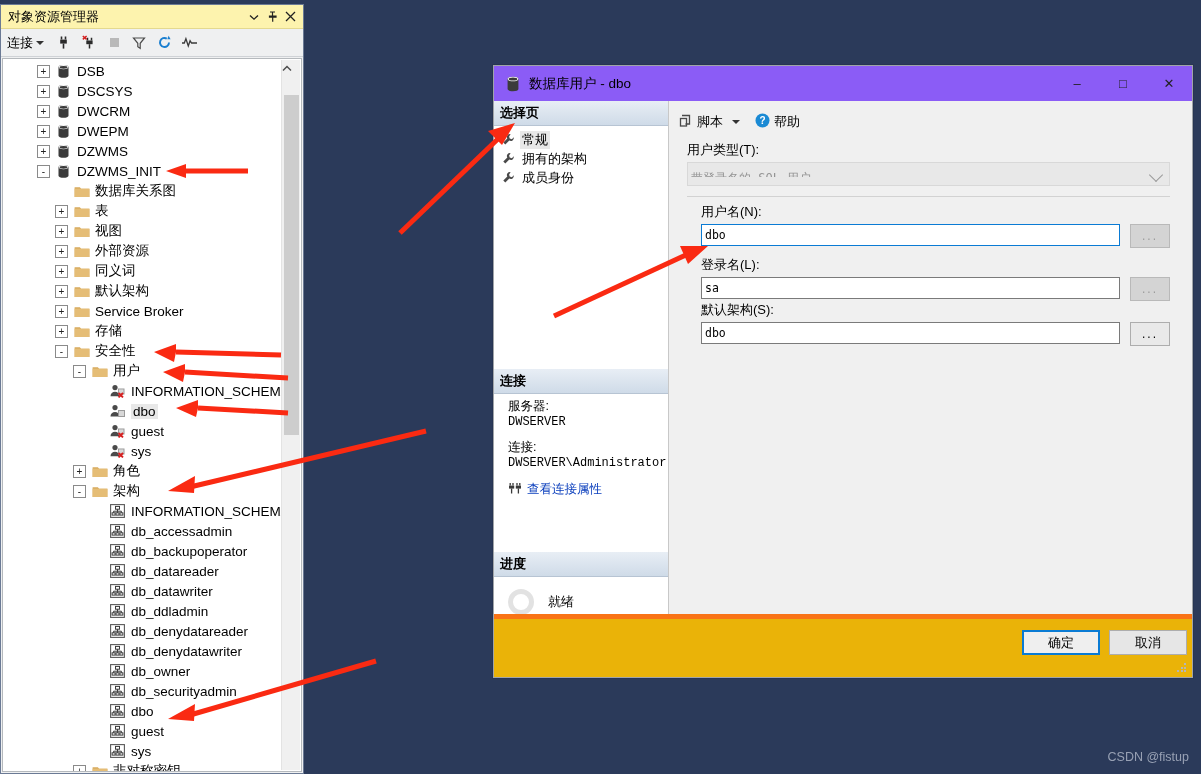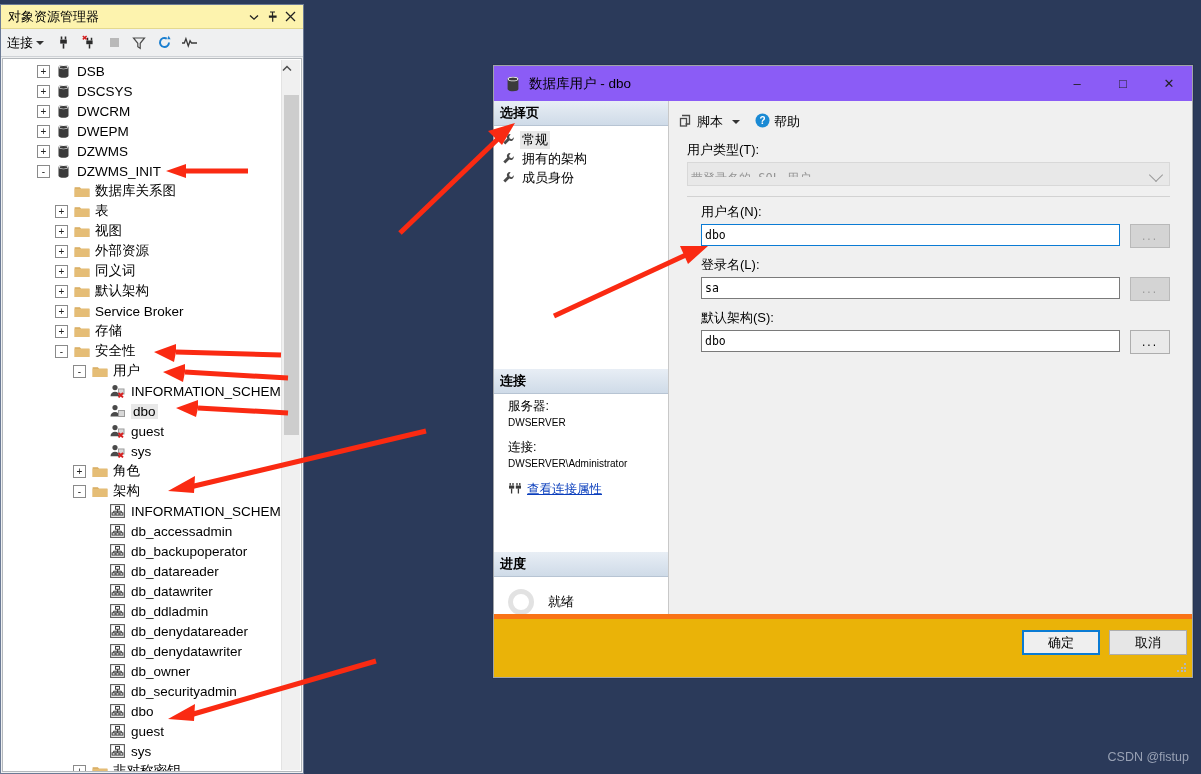--- a/index.html
+++ b/index.html
@@ -60,23 +60,23 @@
 
   #sel-pane{width:175px;background:#fff;border-right:1px solid #c8c8c8;position:relative;box-sizing:border-box;
             display:flex;flex-direction:column;}
   .sec-hd{background:linear-gradient(to bottom,#e8eef5,#cfdbe8);border-bottom:1px solid #b7c4d3;
           font-weight:bold;font-size:13px;padding:3px 6px;color:#000;}
   .sec-body{padding:4px 6px;font-size:13px;}
   .pg{display:flex;align-items:center;height:19px;}
   .pg .wr{width:16px;display:flex;align-items:center;justify-content:center;margin-right:4px;}
   .pg .pl{padding:0 2px;}
   .pg .pl.active{background:#e8e8e8;}
-  .conn-txt{font-family:Liberation Sans, sans-serif;font-size:10px;line-height:15px;}
+  .conn-txt{font-family:Liberation Mono, monospace;font-size:12px;line-height:15px;}
   .conn-lab{font-family:"Liberation Sans",sans-serif;font-size:12.5px;}
-  .link{color:#0b3fbd;text-decoration:underline;font-size:12.5px;}
+  .link{color:#0b3fbd;font-size:12.5px;}
 
   #main-pane{flex:1;background:#f0f0f0;position:relative;}
   #mtool{height:30px;display:flex;align-items:flex-end;gap:6px;padding:0 0 0 10px;font-size:13px;}
   #mtool .mi{display:flex;align-items:center;gap:4px;}
   .form{padding:10px 22px 0 18px;}
   .flab{font-size:13px;margin-bottom:3px;}
   .fld-row{display:flex;align-items:flex-start;gap:10px;}
   input.tb{
     height:22px;box-sizing:border-box;border:1px solid #7a7a7a;background:#fff;
     font-family:"DejaVu Sans Mono","Liberation Mono",monospace;font-size:11.5px;
@@ -776,21 +776,21 @@
             <div style="flex:1;"><input class="tb focus" value="dbo" style=""></div>
             <span class="ell">...</span>
           </div>
 
           <div class="flab" style="margin-top:8px;">登录名(L):</div>
           <div class="fld-row">
             <div style="flex:1;"><input class="tb" value="sa" style=""></div>
             <span class="ell">...</span>
           </div>
 
-          <div class="flab" style="margin-top:8px;">默认架构(S):</div>
+          <div class="flab" style="margin-top:0;">默认架构(S):</div>
           <div class="fld-row">
             <div style="flex:1;"><input class="tb" value="dbo" style=""></div>
             <span class="ell on">...</span>
           </div>
         </div>
       </div>
     </div>
   </div>
 
   <div id="dlg-foot">

